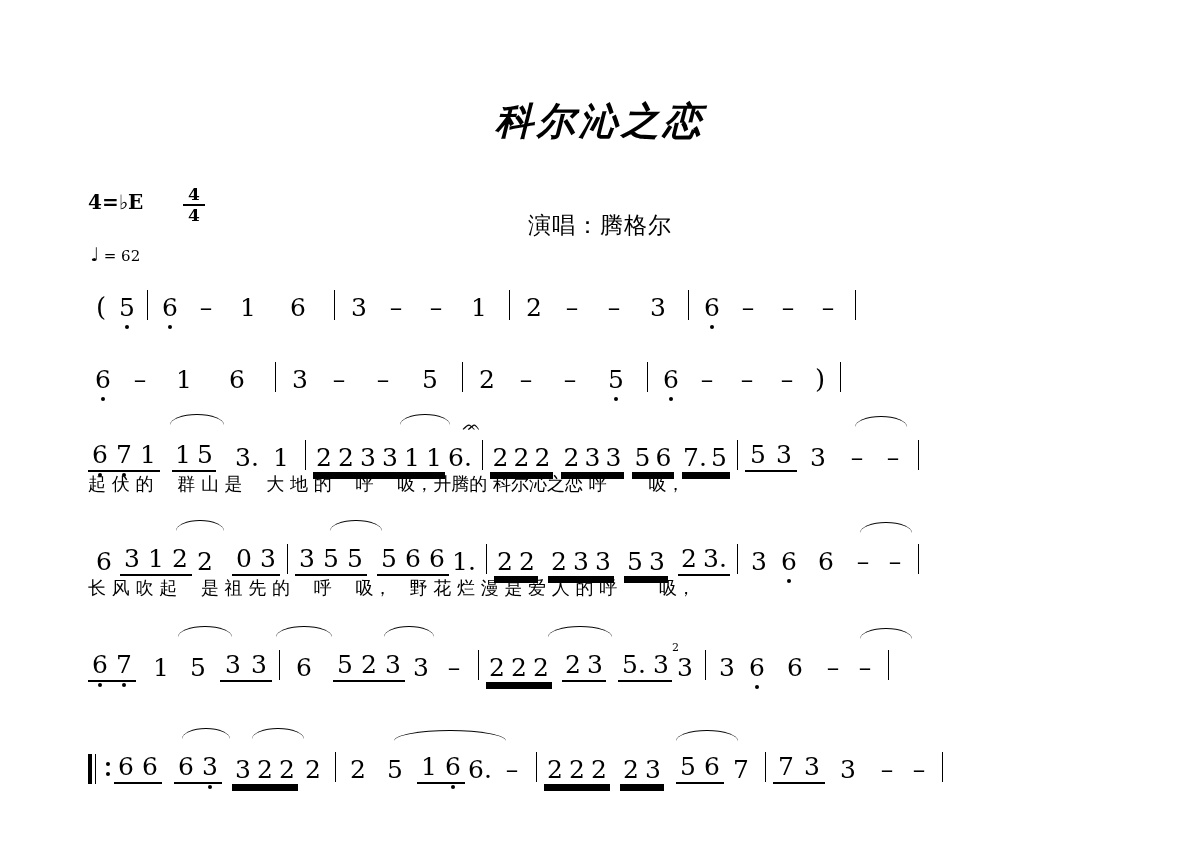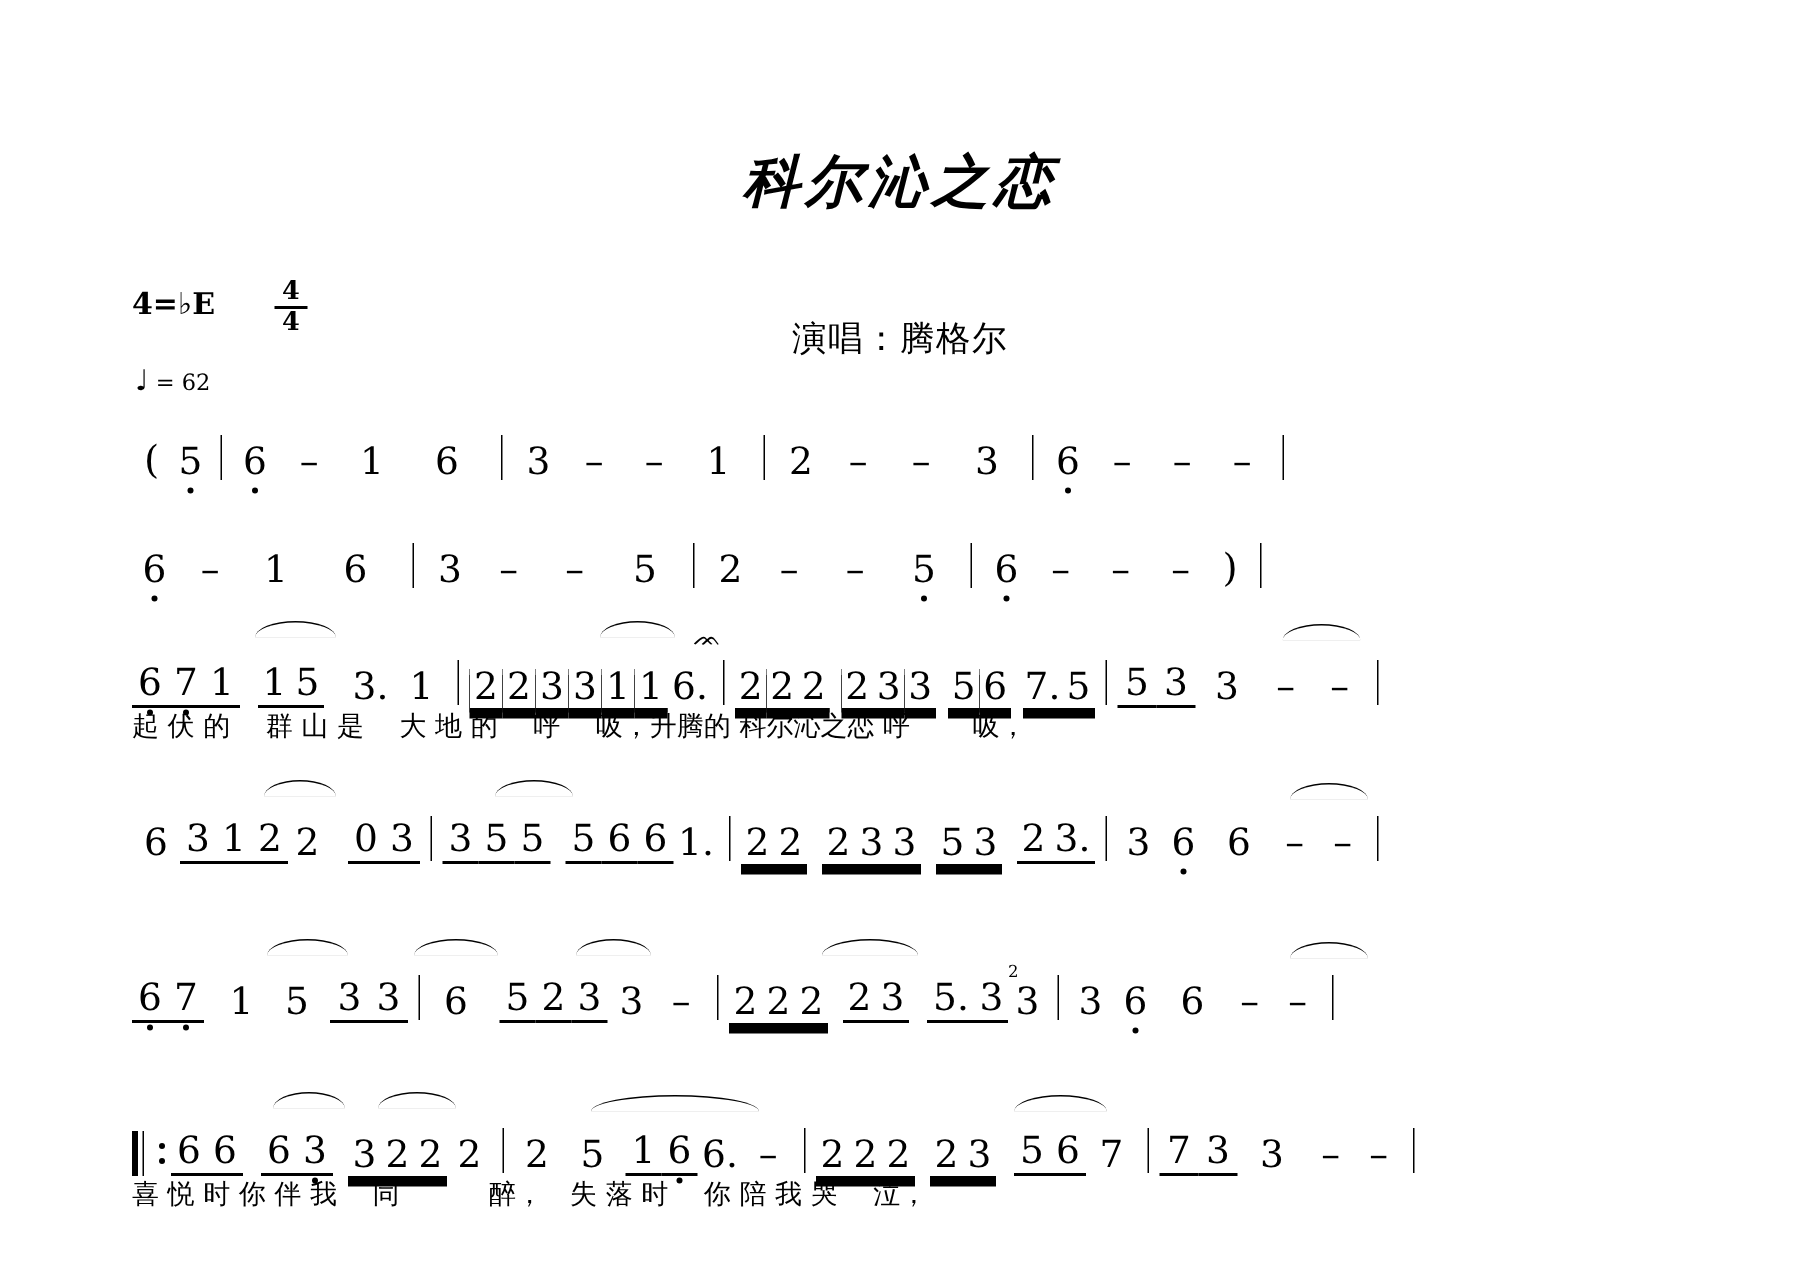--- a/index.html
+++ b/index.html
@@ -345,20 +345,21 @@
       <span class="cell underline1" style="width:22px;">2</span>
       <span class="cell underline1" style="width:30px;">3.</span>
       <span class="barline"></span>
       <span class="cell" style="width:28px;">3</span>
       <span class="cell dot-low" style="width:32px;">6</span>
       <span class="cell" style="width:42px;">6</span>
       <span class="cell" style="width:32px;">–</span>
       <span class="cell" style="width:32px;">–</span>
       <span class="barline"></span>
     </div>
+    <div class="lyrics">长 风 吹 起　 是 祖 先 的　 呼　 吸，　野 花 烂 漫 是 爱 人 的 呼　　 吸，</div>
   </div>
 
   <div class="system" style="top:638px;">
     <div class="notes">
       <span class="cell dot-low underline1" style="width:24px;">6</span>
       <span class="cell dot-low underline1" style="width:24px;">7</span>
       <span class="cell" style="width:10px;"> </span>
       <span class="cell" style="width:30px;">1</span>
       <span class="cell" style="width:44px;">5</span>
       <span class="cell underline1" style="width:26px;">3</span>
@@ -425,21 +426,20 @@
       <span class="cell underline1" style="width:24px;">6</span>
       <span class="cell" style="width:34px;">7</span>
       <span class="barline"></span>
       <span class="cell underline1" style="width:26px;">7</span>
       <span class="cell underline1" style="width:26px;">3</span>
       <span class="cell" style="width:46px;">3</span>
       <span class="cell" style="width:32px;">–</span>
       <span class="cell" style="width:32px;">–</span>
       <span class="barline"></span>
     </div>
-    <div class="lyrics">喜 悦 时 你 伴 我　 同　　　 醉，　失 落 时　 你 陪 我 哭　 泣，</div>
   </div>
 
   <div class="slur" style="left:170px; top:414px; width:54px;"></div>
   <div class="slur" style="left:400px; top:414px; width:50px;"></div>
   <div class="slur" style="left:855px; top:416px; width:52px;"></div>
   <div class="orn" style="left:462px; top:416px;">ᨏ</div>
 
   <div class="slur" style="left:176px; top:520px; width:48px;"></div>
   <div class="slur" style="left:330px; top:520px; width:52px;"></div>
   <div class="slur" style="left:860px; top:522px; width:52px;"></div>

